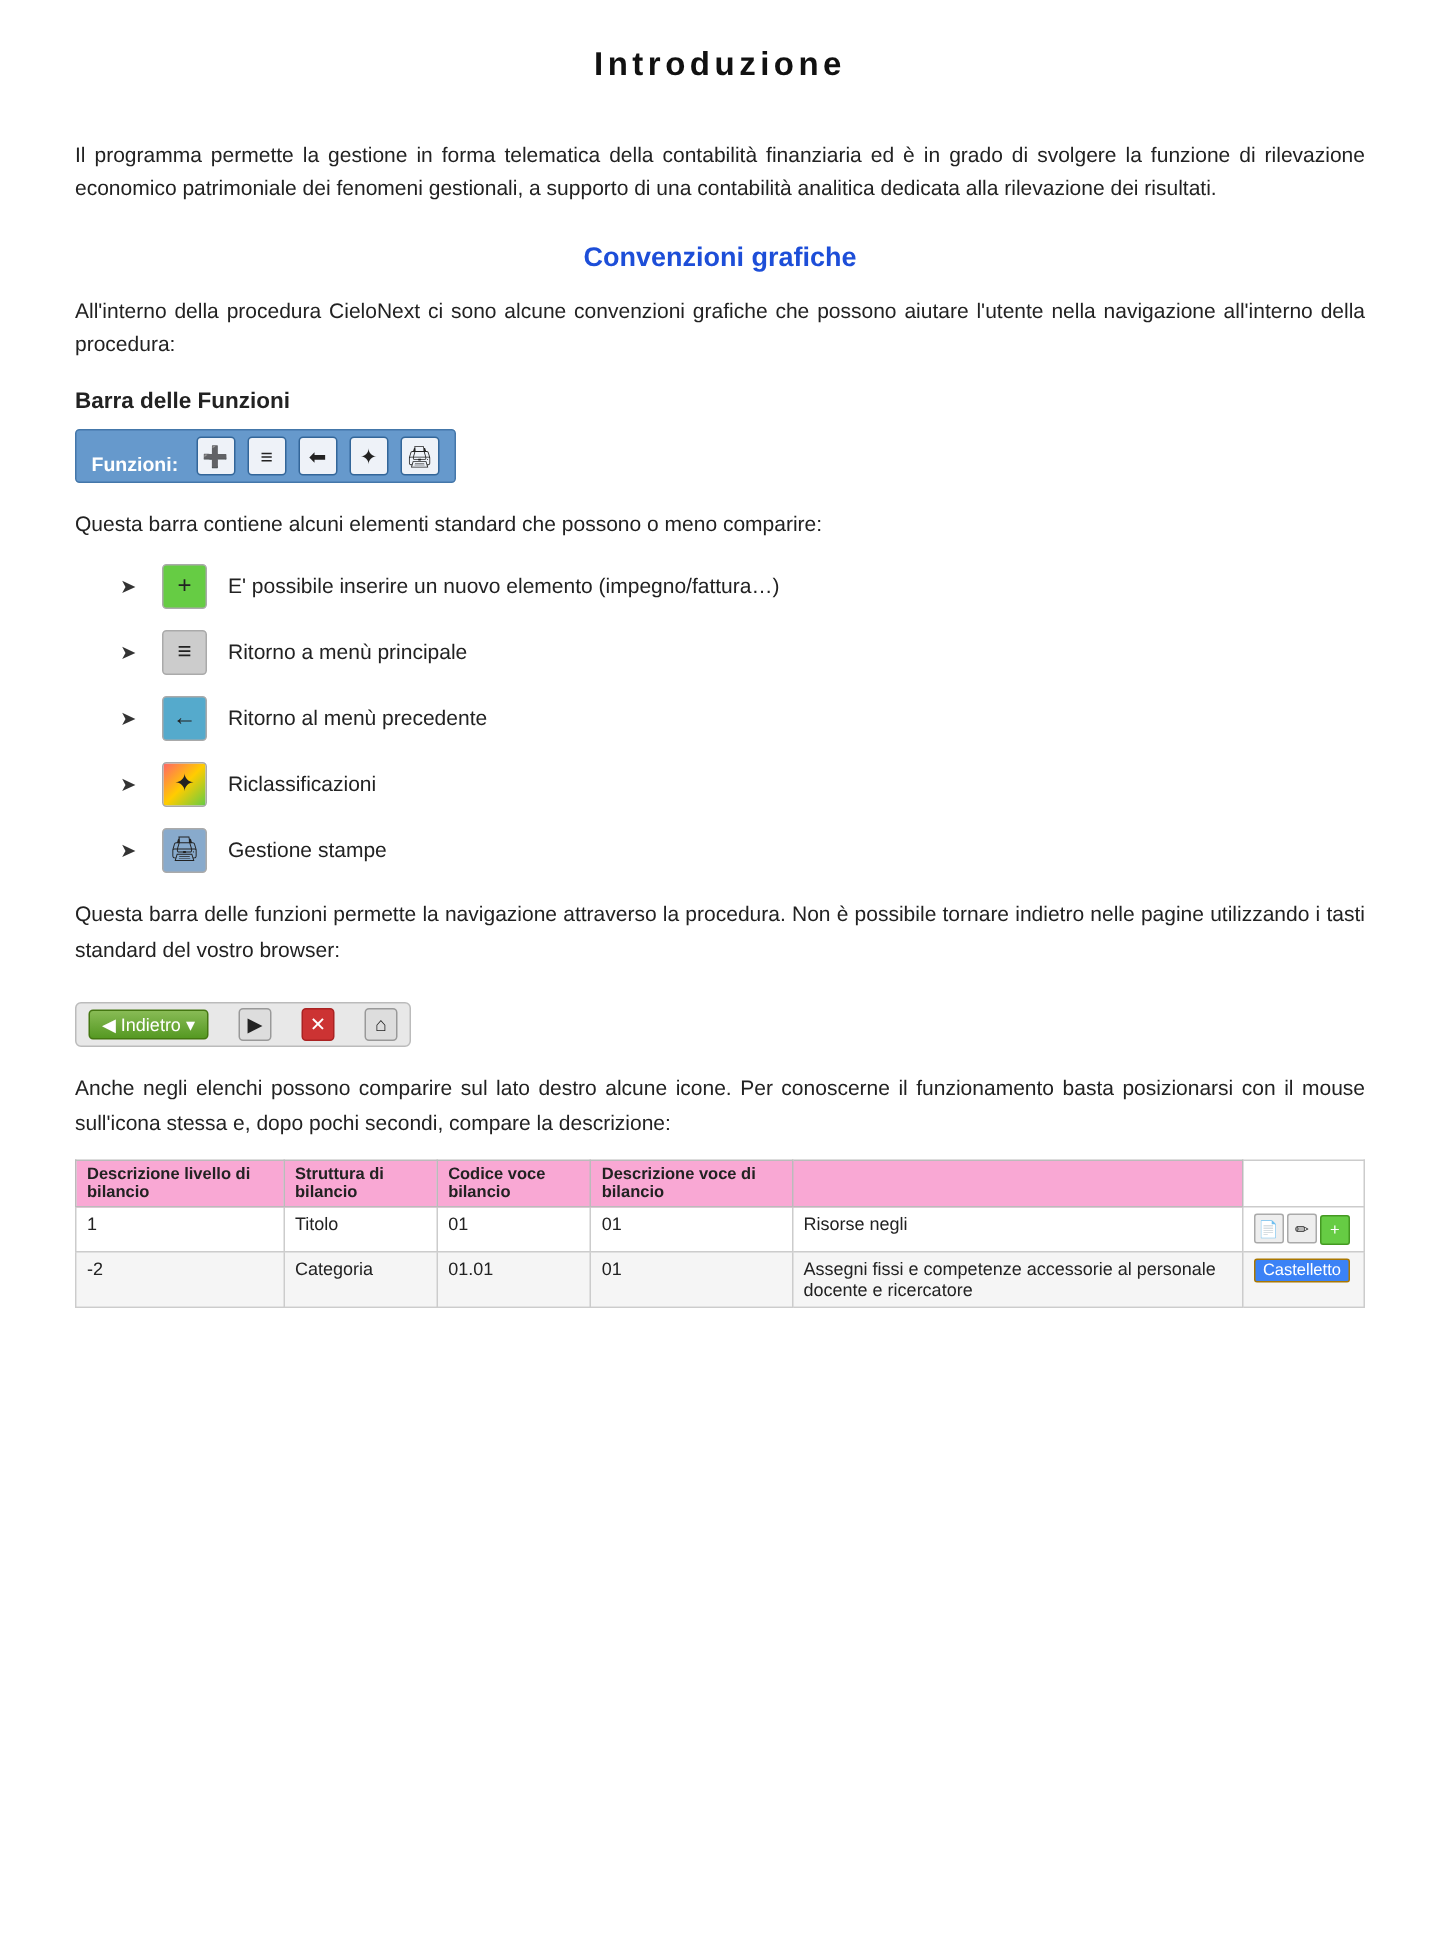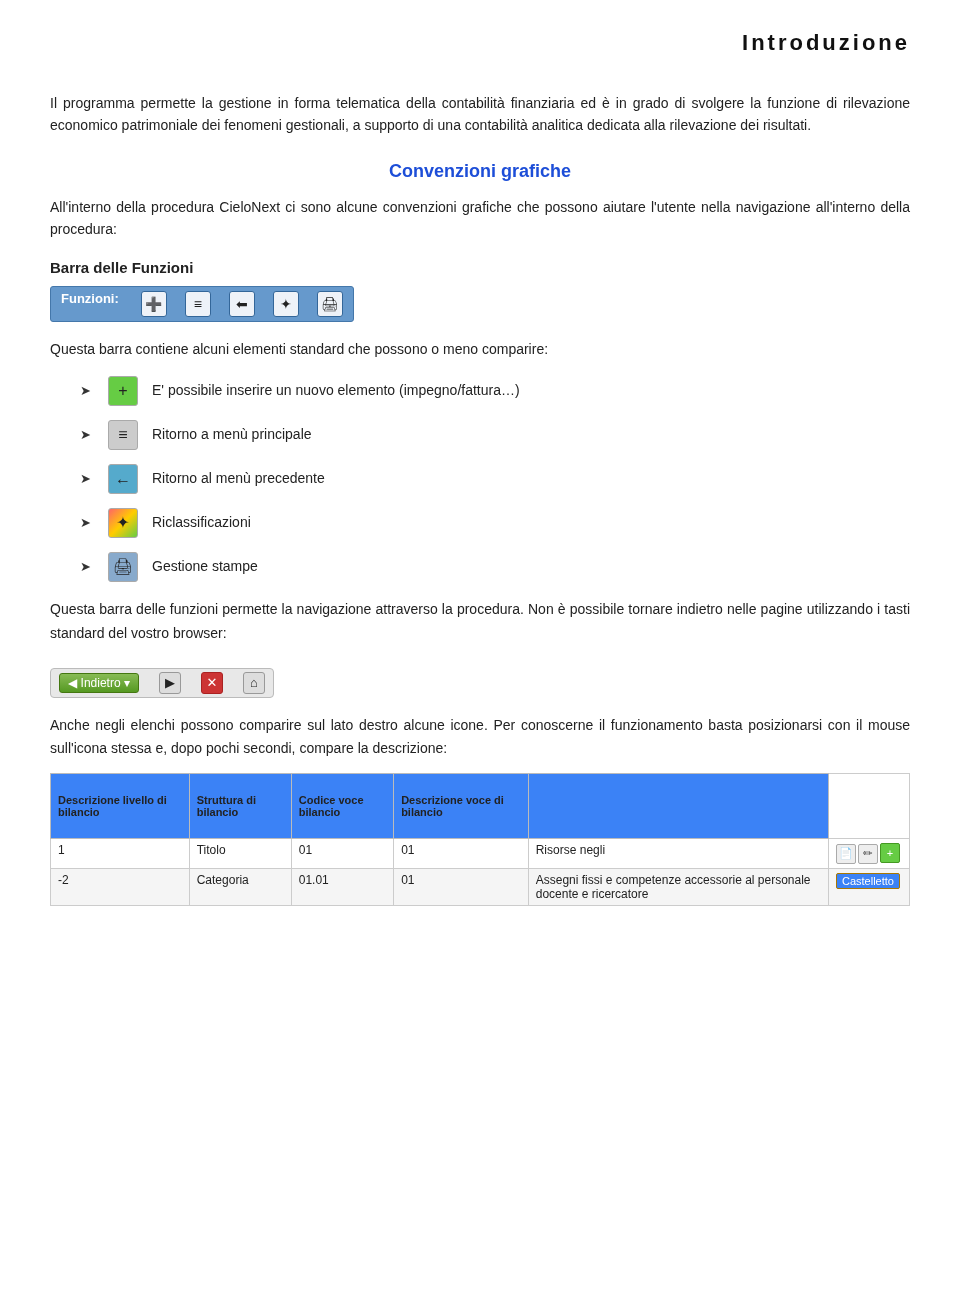--- a/index.html
+++ b/index.html
@@ -7,21 +7,21 @@
       background: #fff;
       font-family: Arial, Helvetica, sans-serif;
       font-size: 14px;
       color: #222;
       padding: 30px 50px;
       max-width: 960px;
       margin: 0 auto;
     }
 
     h1.page-title {
-      text-align: right;
+      text-align: center;
       font-size: 22px;
       font-weight: bold;
       letter-spacing: 3px;
       margin-bottom: 18px;
       color: #111;
     }
 
     .intro-text {
       text-align: justify;
       line-height: 1.6;
@@ -45,27 +45,27 @@
 
     h3.sub-title {
       font-size: 15px;
       font-weight: bold;
       margin: 18px 0 10px 0;
     }
 
     
     .funzioni-bar {
       display: inline-flex;
-      align-items: flex-start;
+      align-items: flex-end;
       background: #6699cc;
       border: 1px solid #4477aa;
       padding: 4px 10px;
       border-radius: 3px;
       margin-bottom: 16px;
-      gap: 18px;
+      gap: 8px;
     }
     .funzioni-bar .bar-label {
       color: #fff;
       font-weight: bold;
       font-size: 13px;
       margin-right: 4px;
     }
     .toolbar-btn {
       width: 26px;
       height: 26px;
@@ -163,23 +163,23 @@
 
     
     .data-table {
       width: 100%;
       border-collapse: collapse;
       font-size: 12px;
       margin-top: 10px;
       border: 1px solid #ccc;
     }
     .data-table th {
-      background: #3b82f6;
+      background: #f9a8d4;
       border: 1px solid #bbb;
-      padding: 20px 7px;
+      padding: 3px 7px;
       text-align: left;
       font-weight: bold;
       font-size: 11px;
     }
     .data-table td {
       border: 1px solid #ccc;
       padding: 4px 7px;
       vertical-align: top;
     }
     .data-table tr:nth-child(even) td { background: #f5f5f5; }

